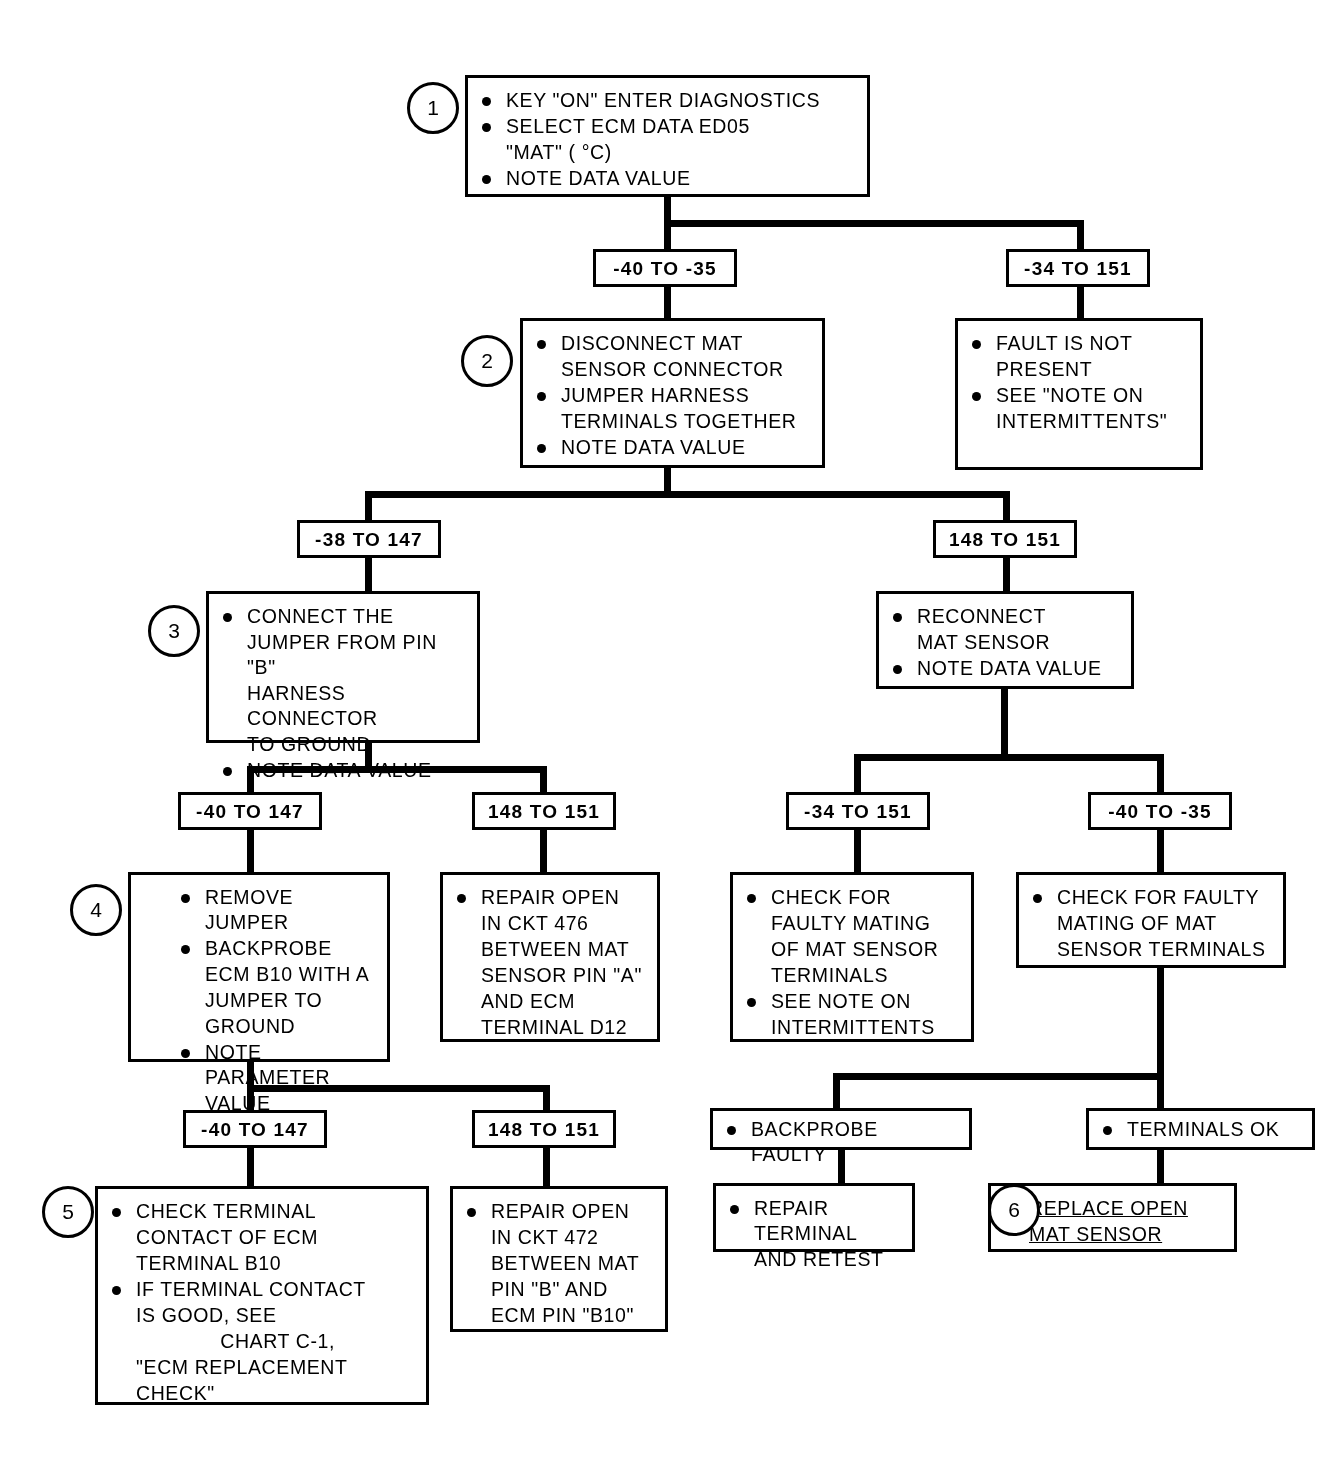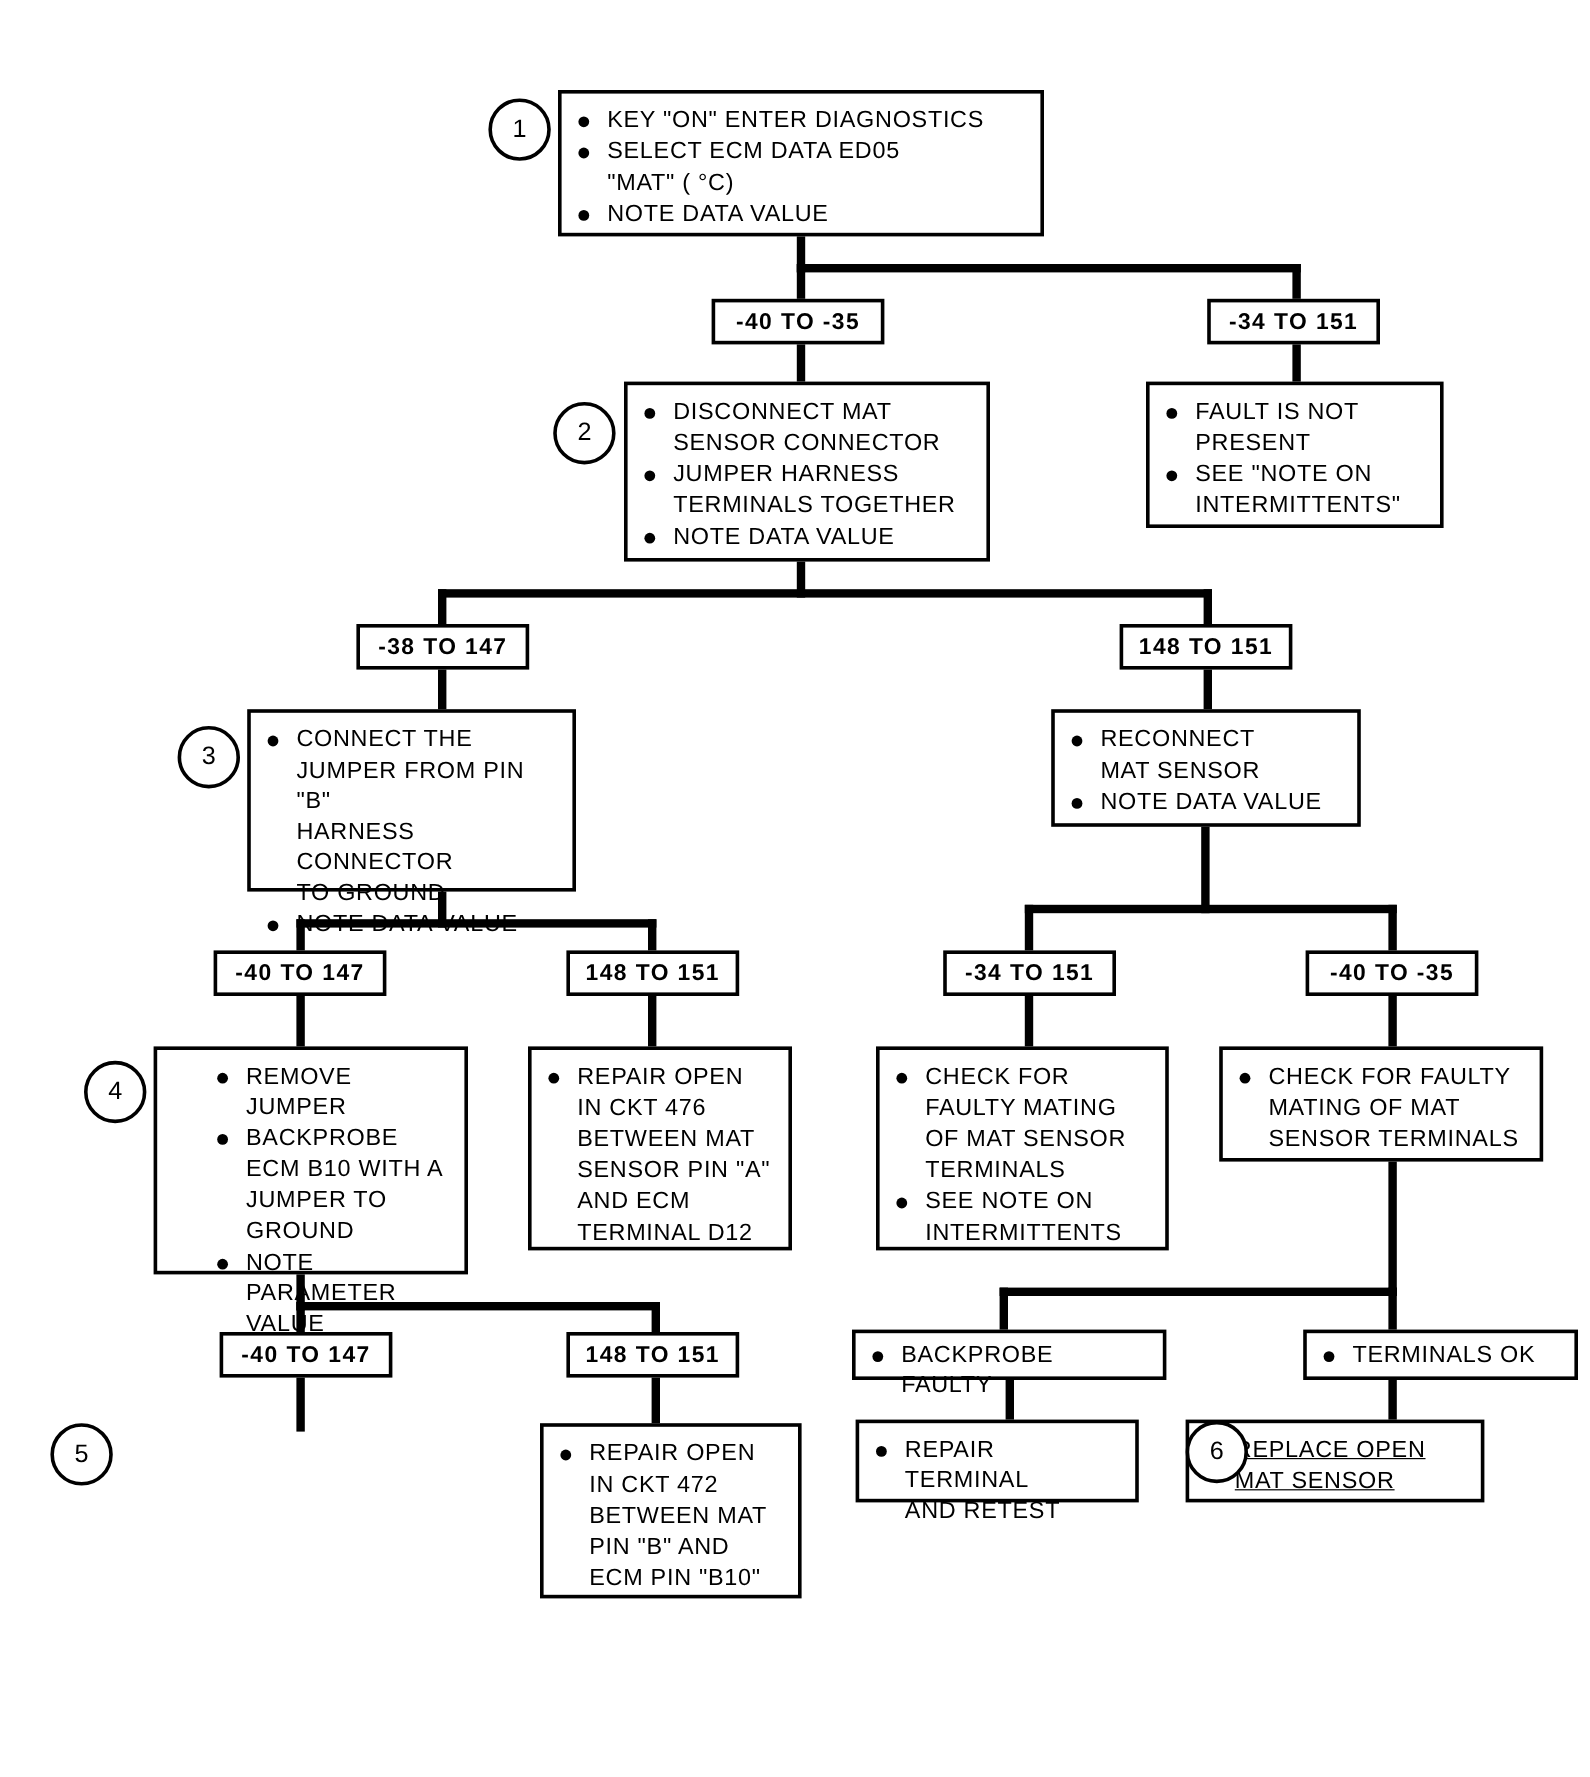--- a/index.html
+++ b/index.html
@@ -130,21 +130,21 @@
   <div class="node" id="node-disconnect" style="left:520px; top:318px; width:305px; height:150px;">
     <ul>
         <li>DISCONNECT MAT</li>
         <li class="cont">SENSOR CONNECTOR</li>
         <li>JUMPER HARNESS</li>
         <li class="cont">TERMINALS TOGETHER</li>
         <li>NOTE DATA VALUE</li>
       </ul>
   </div>
 
-  <div class="node" id="node-fault-not-present" style="left:955px; top:318px; width:248px; height:122px;">
+  <div class="node" id="node-fault-not-present" style="left:955px; top:318px; width:248px; height:152px;">
     <ul>
         <li>FAULT IS NOT</li>
         <li class="cont">PRESENT</li>
         <li>SEE "NOTE ON</li>
         <li class="cont">INTERMITTENTS"</li>
       </ul>
   </div>
 
   <div class="conn conn-v" style="left:664px; top:468px; height:30px;"></div>
   <div class="conn conn-h" style="left:365px; top:491px; width:645px;"></div>
@@ -242,20 +242,32 @@
   <div class="range-label" style="left:183px; top:1110px; width:144px; height:38px;">-40 TO 147</div>
   <div class="range-label" style="left:472px; top:1110px; width:144px; height:38px;">148 TO 151</div>
 
   <div class="conn conn-v" style="left:1157px; top:968px; height:112px;"></div>
   <div class="conn conn-h" style="left:833px; top:1073px; width:331px;"></div>
   <div class="conn conn-v" style="left:833px; top:1073px; height:40px;"></div>
   <div class="conn conn-v" style="left:1157px; top:1073px; height:40px;"></div>
 
   <div class="step-circle" style="left:42px; top:1186px;">5</div>
 
+  <div class="node" id="node-check-terminal" style="left:95px; top:1186px; width:334px; height:219px;">
+    <ul>
+        <li>CHECK TERMINAL</li>
+        <li class="cont">CONTACT OF ECM</li>
+        <li class="cont">TERMINAL B10</li>
+        <li>IF TERMINAL CONTACT</li>
+        <li class="cont">IS GOOD, SEE</li>
+        <li class="cont">              CHART C-1,</li>
+        <li class="cont">"ECM REPLACEMENT</li>
+        <li class="cont">CHECK"</li>
+      </ul>
+  </div>
 
   <div class="node" id="node-repair-472" style="left:450px; top:1186px; width:218px; height:146px;">
     <ul>
         <li>REPAIR OPEN</li>
         <li class="cont">IN CKT 472</li>
         <li class="cont">BETWEEN MAT</li>
         <li class="cont">PIN "B" AND</li>
         <li class="cont">ECM PIN "B10"</li>
       </ul>
   </div>
@@ -268,21 +280,21 @@
 
   <div class="node" id="node-terminals-ok" style="left:1062px; top:1108px; width:229px; height:42px; padding-top:6px;margin-left:24px;">
     <ul>
         <li>TERMINALS OK</li>
       </ul>
   </div>
 
   <div class="conn conn-v" style="left:838px; top:1150px; height:36px;"></div>
   <div class="conn conn-v" style="left:1157px; top:1150px; height:36px;"></div>
 
-  <div class="node" id="node-repair-terminal" style="left:713px; top:1183px; width:236px; height:69px;">
+  <div class="node" id="node-repair-terminal" style="left:713px; top:1183px; width:202px; height:69px;">
     <ul>
         <li>REPAIR TERMINAL</li>
         <li class="cont">AND RETEST</li>
       </ul>
   </div>
 
   <div class="step-circle" style="left:988px; top:1184px;">6</div>
 
   <div class="node" id="node-replace-sensor" style="left:988px; top:1183px; width:249px; height:69px;text-decoration:underline;">
     <ul>

